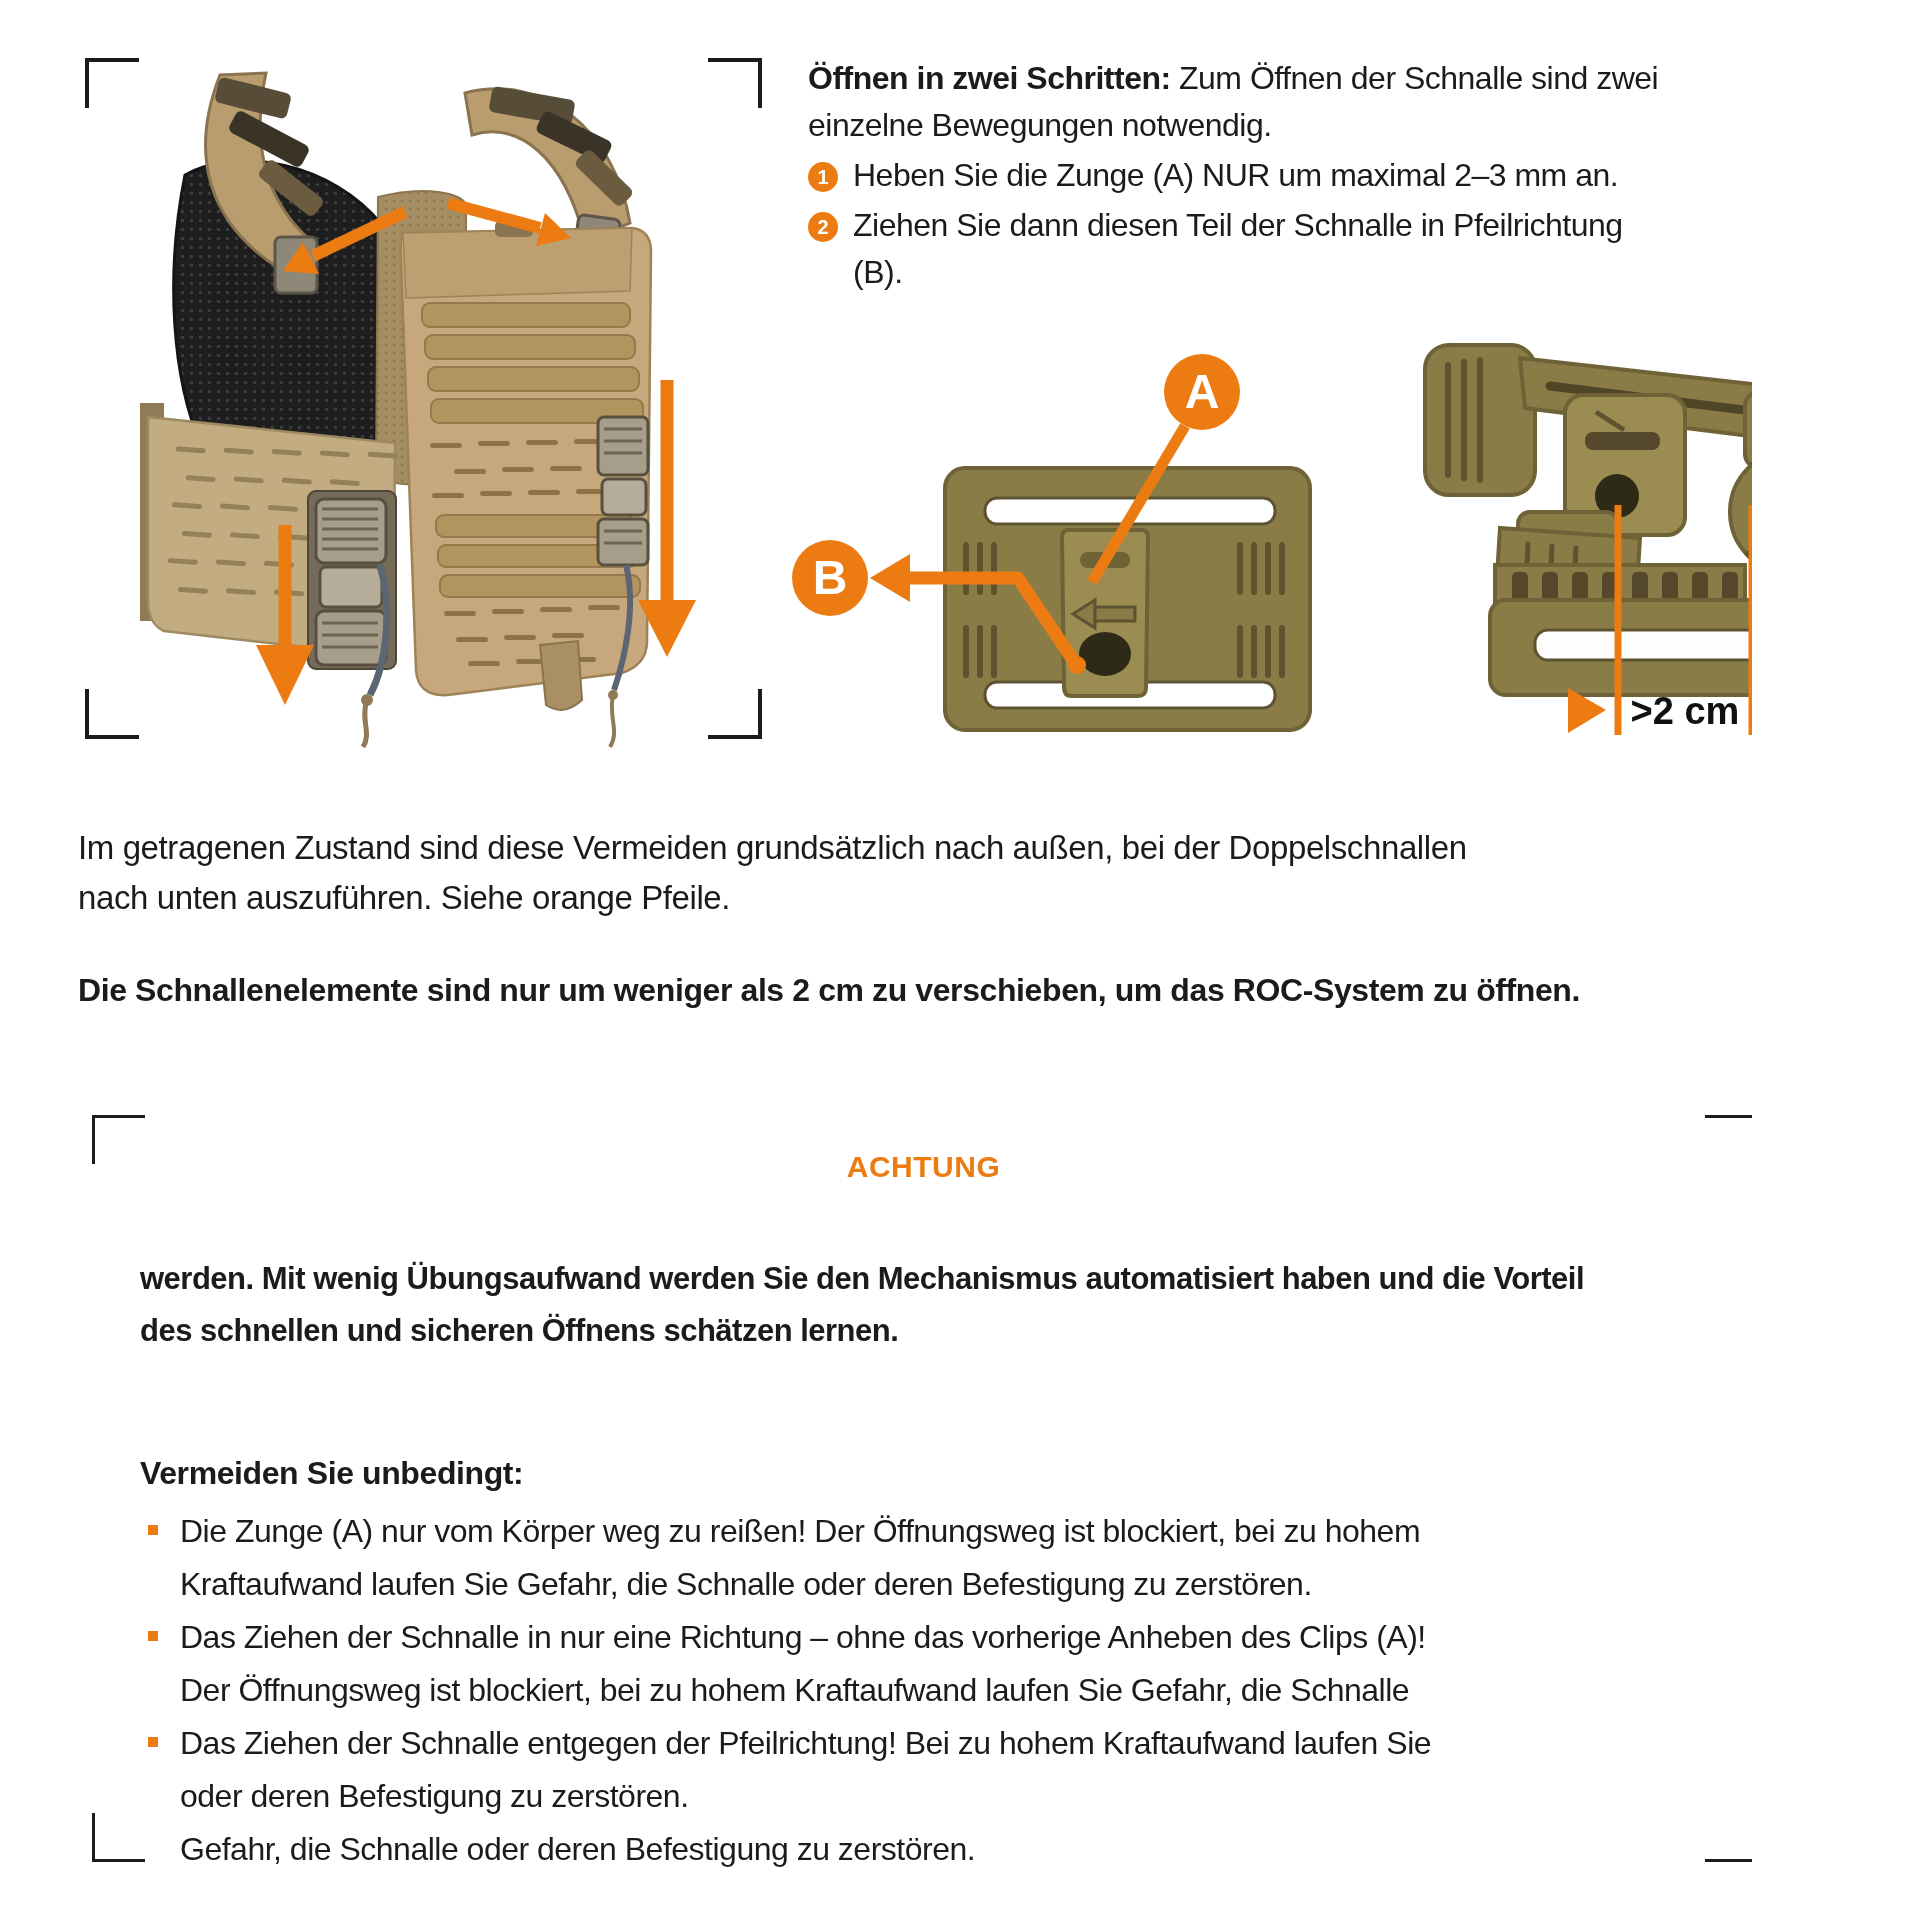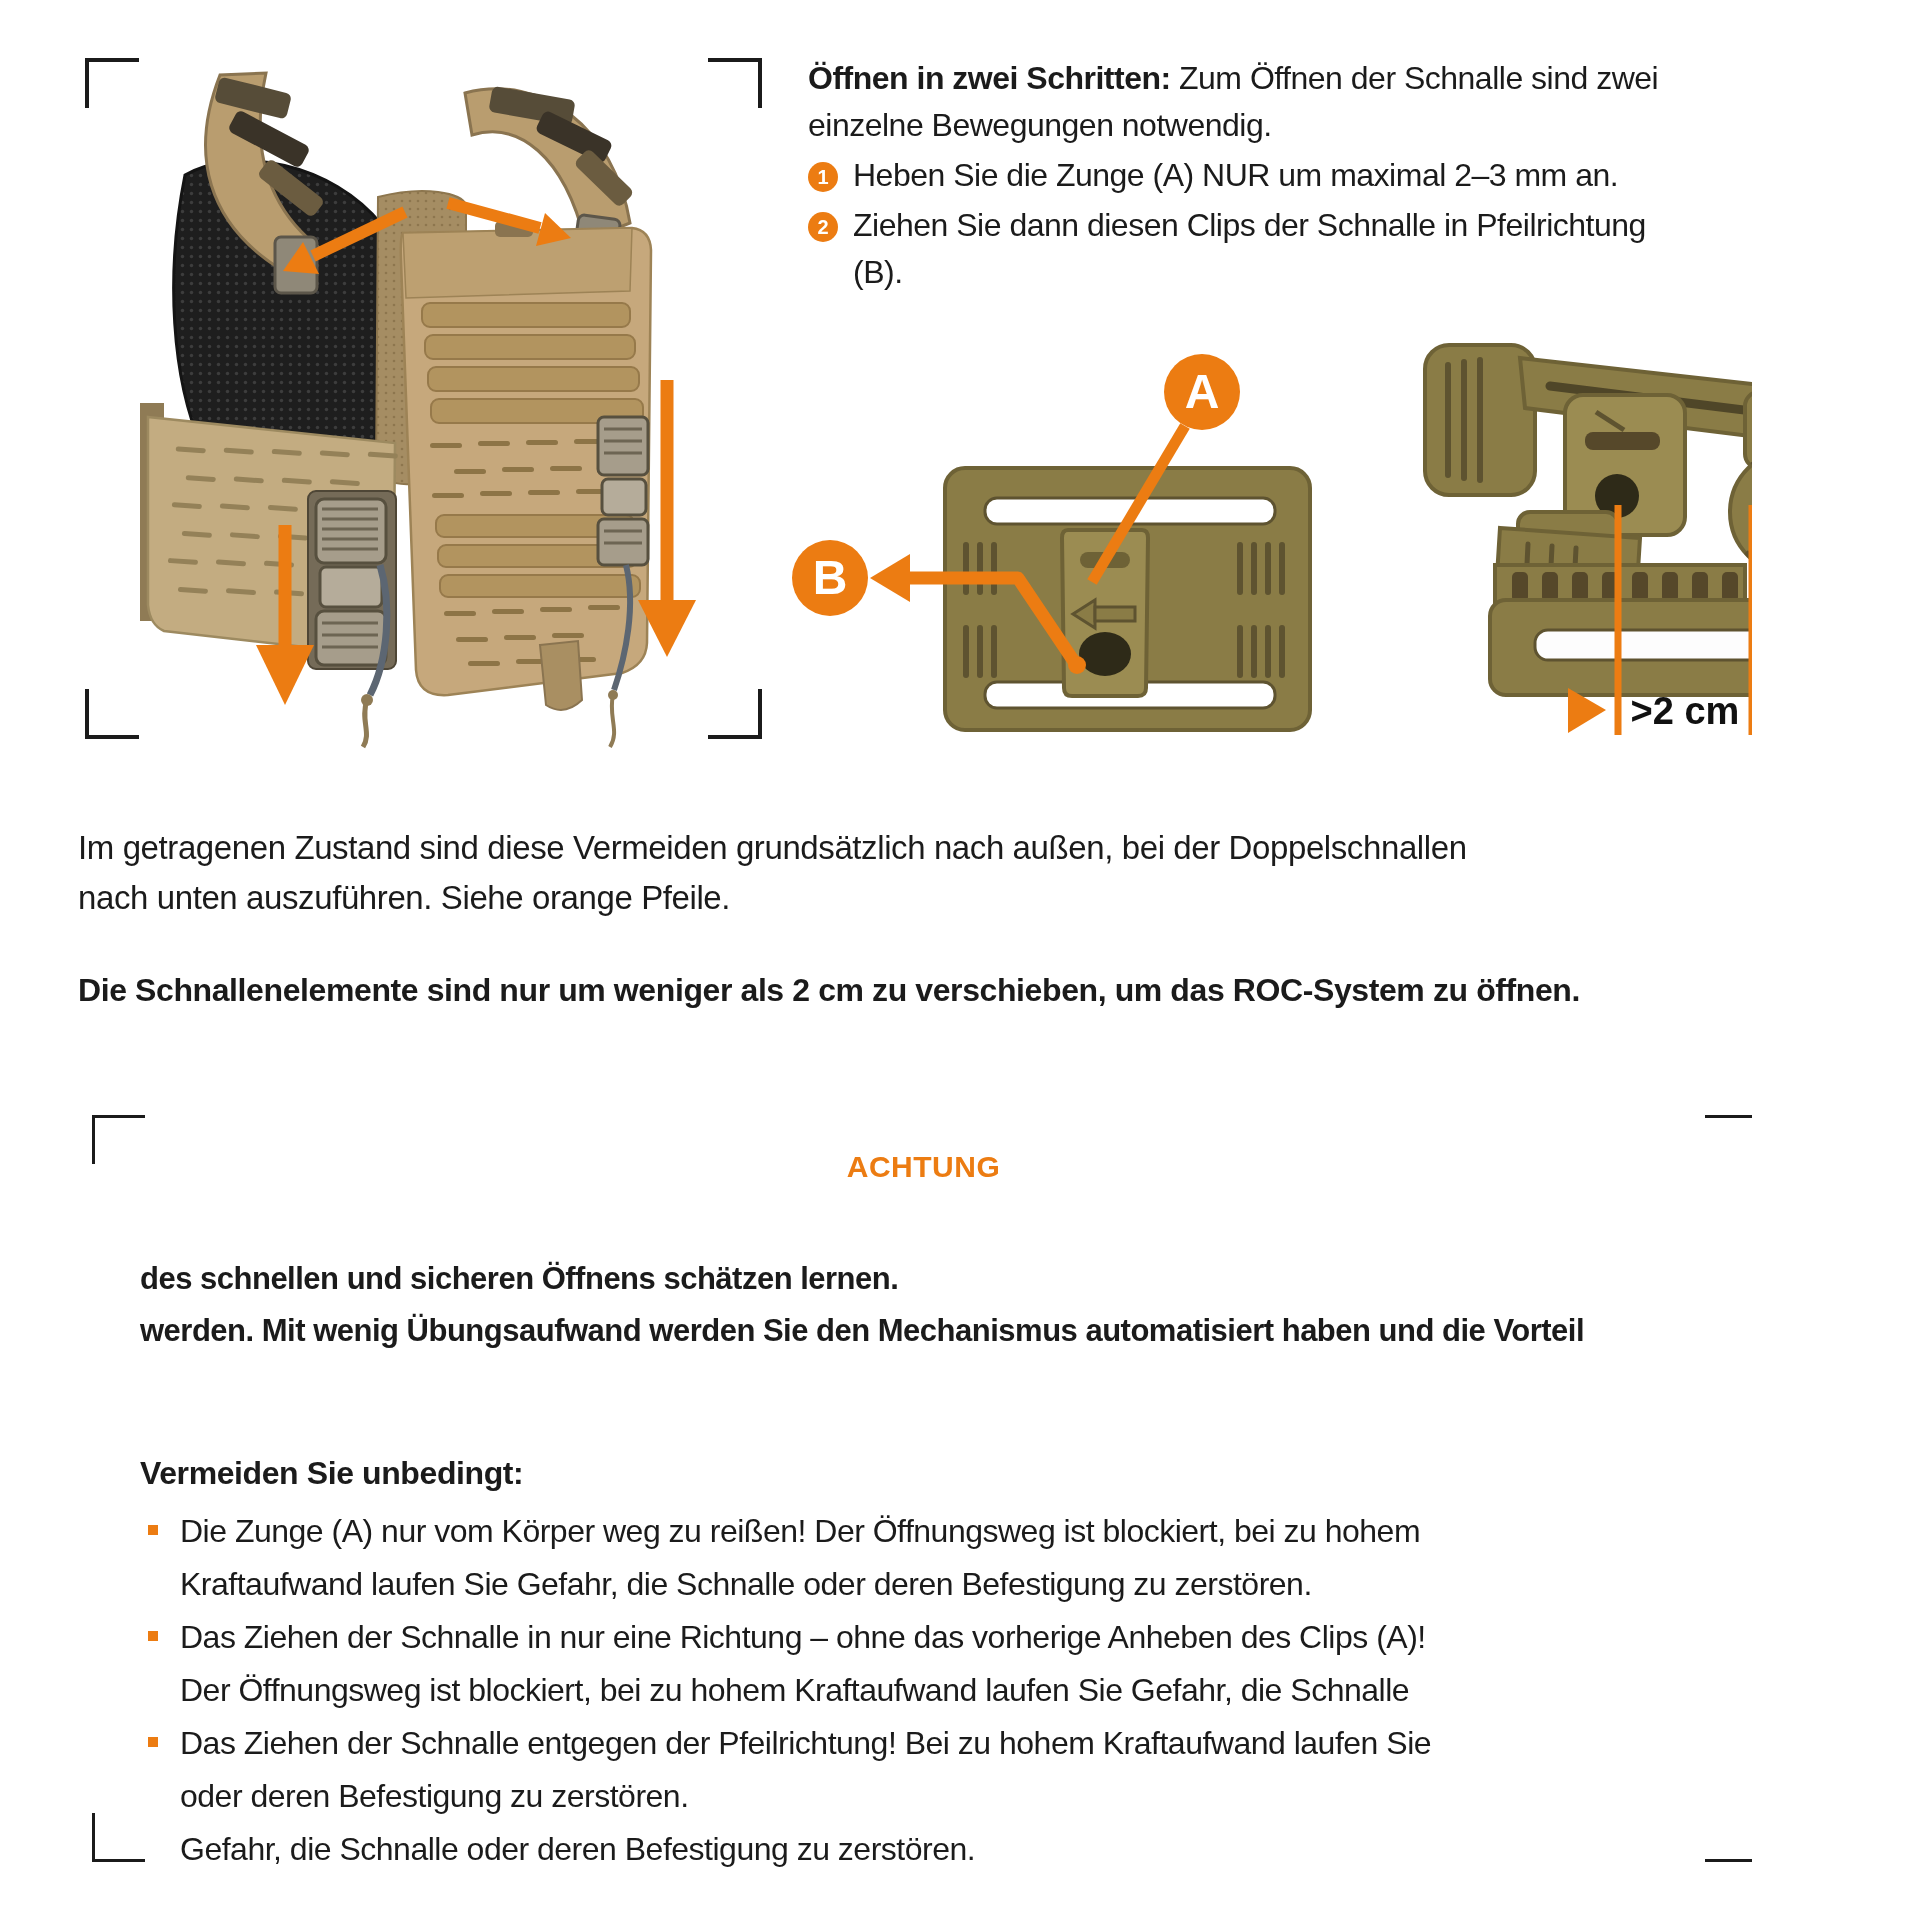--- a/index.html
+++ b/index.html
@@ -215,21 +215,21 @@
         <line x1="597" y1="335" x2="597" y2="557" stroke-width="13"></line>
         <polygon points="568,555 626,555 597,612" stroke="none"></polygon>
       </g>
     </g>
   </svg>
 
   <div class="abs intro">
     <div class="ln"><b>Öffnen in zwei Schritten:</b> <span>Zum Öffnen der Schnalle sind zwei</span></div>
     <div class="ln">einzelne Bewegungen notwendig.</div>
     <div class="step"><span class="badge">1</span><span>Heben Sie die Zunge (A) NUR um maximal 2–3 mm an.</span></div>
-    <div class="step"><span class="badge">2</span><span>Ziehen Sie dann diesen Clips der Schnalle in Pfeilrichtung</span></div>
+    <div class="step"><span class="badge">2</span><span>Ziehen Sie dann diesen Teil der Schnalle in Pfeilrichtung</span></div>
     <div class="ln step-cont">(B).</div>
   </div>
 
   <svg class="abs" style="left:770px;top:330px;" width="560" height="420" viewBox="0 0 560 420">
 
     <g>
       <rect x="175" y="138" width="365" height="262" rx="20" fill="#8a7c46" stroke="#6e6236" stroke-width="4"></rect>
       <rect x="215" y="168" width="290" height="26" rx="12" fill="#ffffff" stroke="#5e5330" stroke-width="3"></rect>
       <rect x="215" y="352" width="290" height="26" rx="12" fill="#ffffff" stroke="#5e5330" stroke-width="3"></rect>
 
@@ -342,22 +342,22 @@
   <div class="abs boldnote">Die Schnallenelemente sind nur um weniger als 2 cm zu verschieben, um das ROC-System zu öffnen.</div>
 
   <div class="bracket bk-orange tl" style="left:92px;top:1115px;"></div>
   <div class="bracket bk-orange tr" style="left:1705px;top:1115px;"></div>
   <div class="bracket bk-orange bl" style="left:92px;top:1813px;"></div>
   <div class="bracket bk-orange br" style="left:1705px;top:1813px;"></div>
 
   <div class="abs achtung-title">ACHTUNG</div>
 
   <div class="abs achtung-body">
+    <div class="ln">werden. Mit wenig Übungsaufwand werden Sie den Mechanismus automatisiert haben und die Vorteil</div>
     <div class="ln">des schnellen und sicheren Öffnens schätzen lernen.</div>
-    <div class="ln">werden. Mit wenig Übungsaufwand werden Sie den Mechanismus automatisiert haben und die Vorteil</div>
   </div>
 
   <div class="abs avoid-title">Vermeiden Sie unbedingt:</div>
 
   <div class="abs bullets">
     <div class="ln b-first"><span class="sq"></span><span>Die Zunge (A) nur vom Körper weg zu reißen! Der Öffnungsweg ist blockiert, bei zu hohem</span></div>
     <div class="ln b-cont">Kraftaufwand laufen Sie Gefahr, die Schnalle oder deren Befestigung zu zerstören.</div>
     <div class="ln b-first"><span class="sq"></span><span>Das Ziehen der Schnalle in nur eine Richtung – ohne das vorherige Anheben des Clips (A)!</span></div>
     <div class="ln b-cont">Der Öffnungsweg ist blockiert, bei zu hohem Kraftaufwand laufen Sie Gefahr, die Schnalle</div>
     <div class="ln b-first"><span class="sq"></span><span>Das Ziehen der Schnalle entgegen der Pfeilrichtung! Bei zu hohem Kraftaufwand laufen Sie</span></div>

